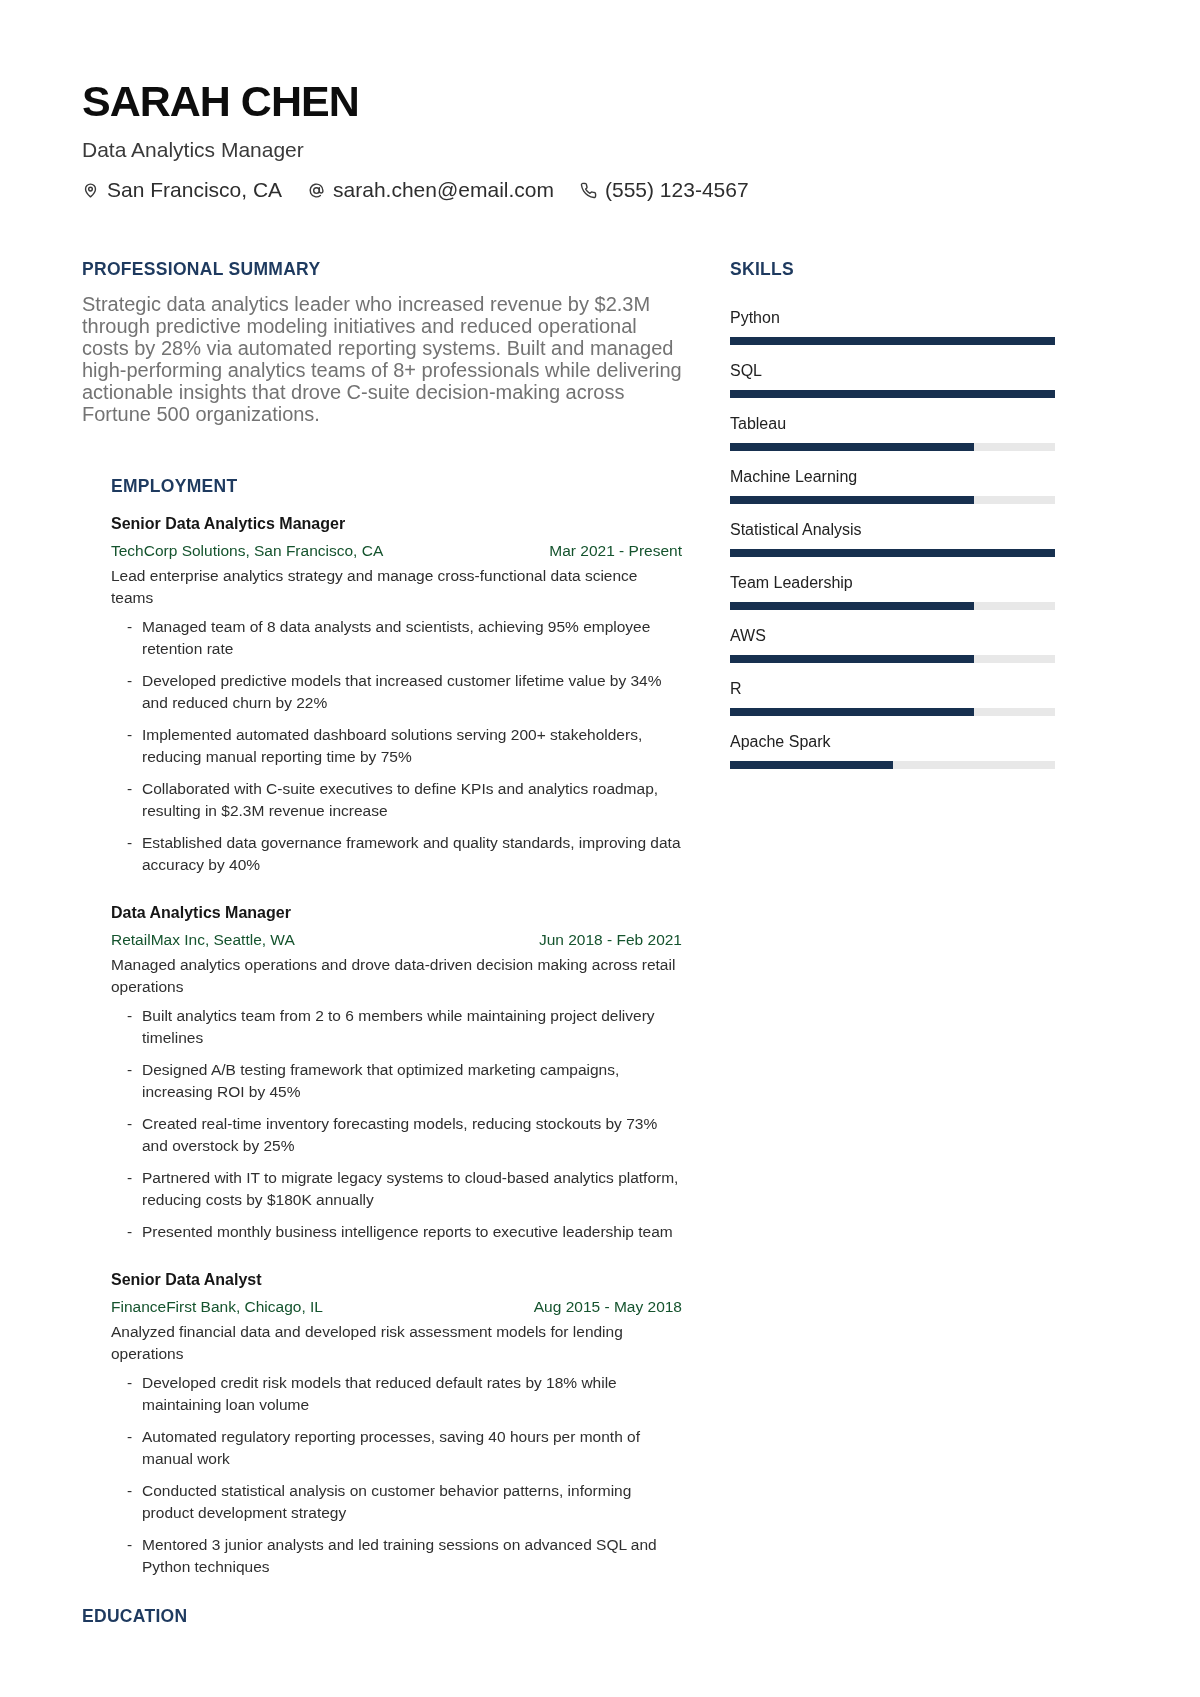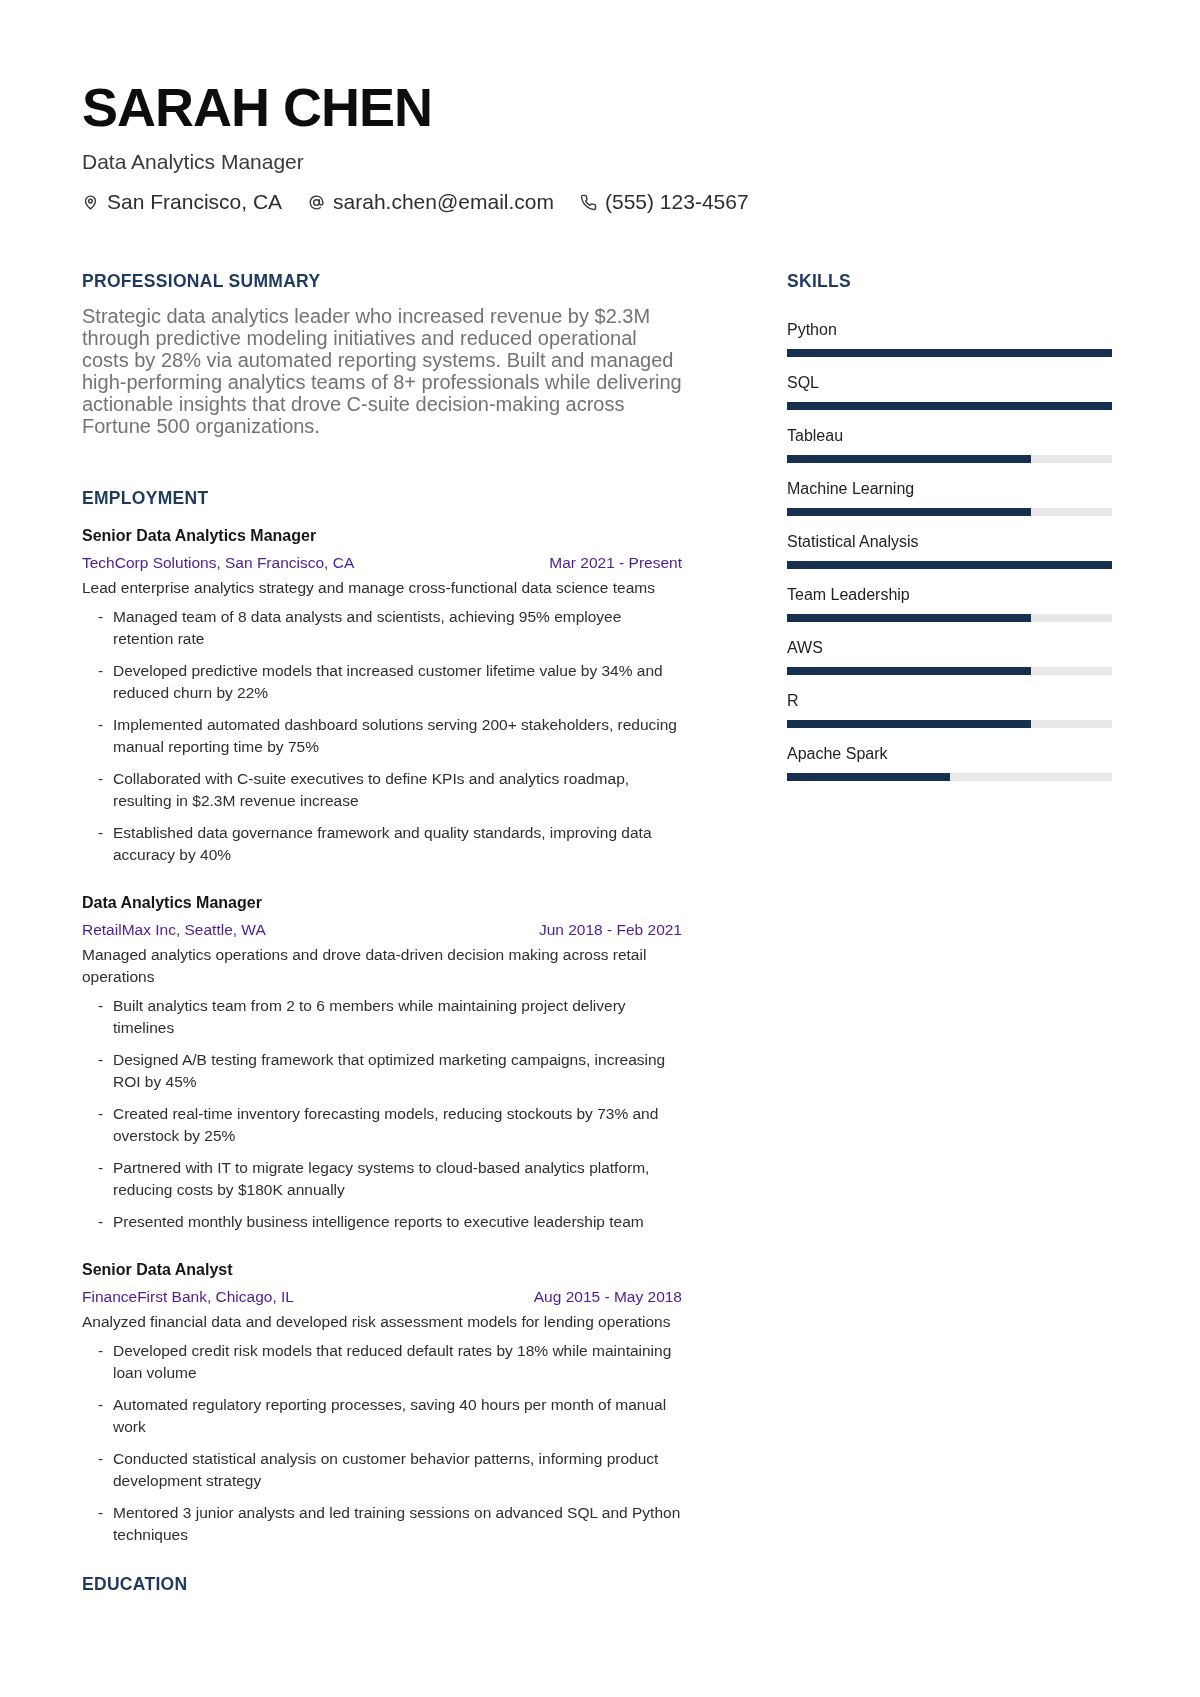--- a/index.html
+++ b/index.html
@@ -11,21 +11,21 @@
     margin: 0 auto;
     background: #ffffff;
     font-family: "Liberation Sans", sans-serif;
     color: #2f2f2f;
     overflow: hidden;
   }
 
   
   .header { padding: 78px 88px 0 82px; }
   .name {
-    font-size: 54px;
+    font-size: 43px;
     font-weight: 700;
     letter-spacing: -1px;
     color: #0d0d0d;
     line-height: 1.1;
   }
   .job-headline {
     margin-top: 13px;
     font-size: 21px;
     font-weight: 400;
     color: #3a3a3a;
@@ -39,21 +39,21 @@
     color: #2e2e2e;
   }
   .contact-item { display: flex; align-items: center; gap: 8px; }
   .contact-item svg { display: block; }
 
   
   .columns {
     display: flex;
     padding: 0 88px 0 82px;
     margin-top: 56px;
-    gap: 105px;
+    gap: 48px;
   }
   .col-main { width: 600px; flex: 0 0 600px; }
   .col-side { width: 325px; flex: 0 0 325px; }
 
   .section-heading {
     font-size: 17.5px;
     font-weight: 700;
     letter-spacing: 0.3px;
     color: #1e3a5f;
     line-height: 22px;
@@ -61,37 +61,37 @@
 
   
   .summary-text {
     margin-top: 13px;
     font-size: 20px;
     line-height: 22px;
     color: #737373;
   }
 
   
-  .employment-section { margin-top: 50px; }
+  .employment-section { margin-top: 50px; margin-left: 29px; }
   .job { margin-top: 16px; }
   .job + .job { margin-top: 26px; }
   .job-title {
     font-size: 16px;
     font-weight: 700;
     color: #161616;
     line-height: 22px;
   }
   .job-meta {
     display: flex;
     justify-content: space-between;
     align-items: flex-end;
     margin-top: 5px;
     font-size: 15.5px;
     line-height: 22px;
-    color: #4c1d95;
+    color: #14532d;
   }
   .job-desc {
     margin-top: 3px;
     font-size: 15.5px;
     line-height: 22px;
     color: #2f2f2f;
   }
   .job-bullets { margin-top: 7px; }
   .bullet {
     display: flex;

